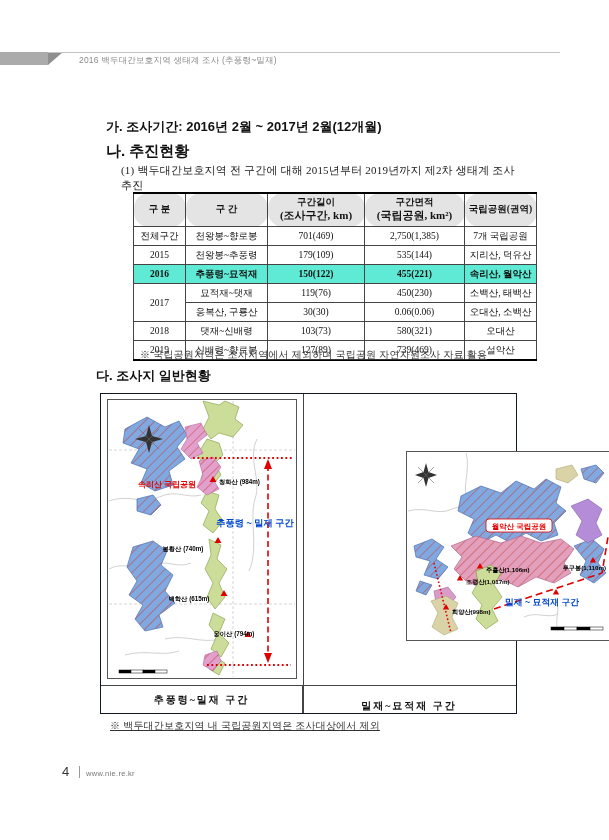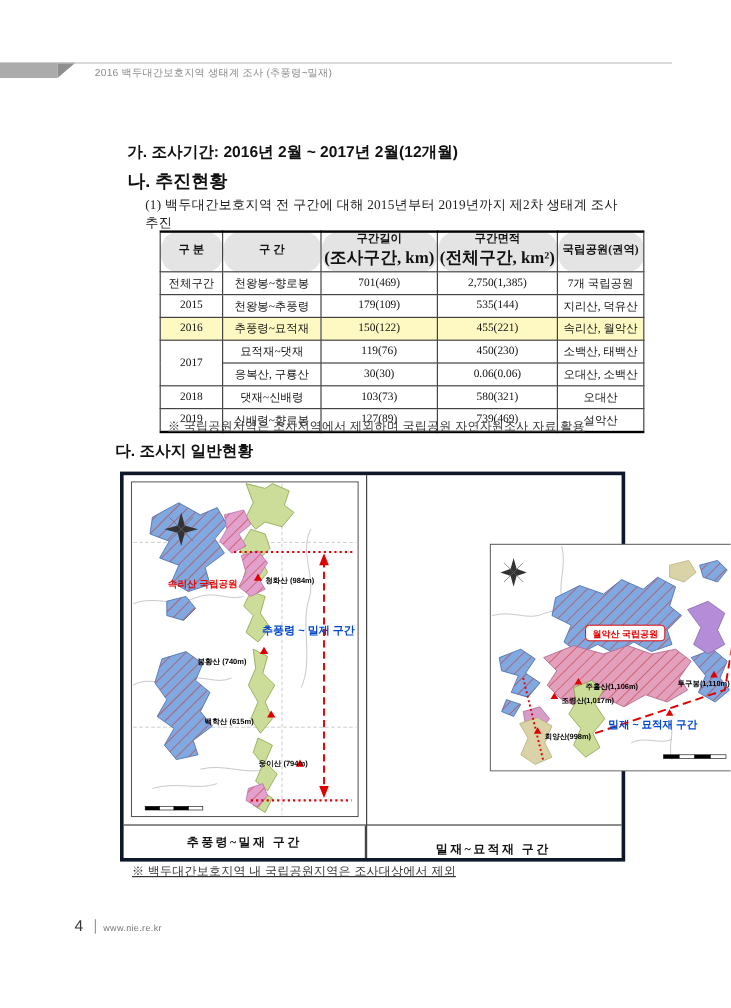--- a/index.html
+++ b/index.html
@@ -25,25 +25,25 @@
   .note.map{left:110px;top:719px;}
 
   
   table.survey{position:absolute;left:133px;top:192px;width:403px;border-collapse:collapse;
        table-layout:fixed;font-family:"Liberation Serif",serif;font-size:9.5px;color:#111;
        border-top:2px solid #000;border-bottom:2px solid #000;}
   table.survey th,table.survey td{border:1px solid #444;text-align:center;vertical-align:middle;
        padding:1px 1px;height:16px;overflow:hidden;white-space:nowrap;}
   table.survey thead th{background:#e4e4e4;font-family:Liberation Serif, serif;
        font-weight:bold;font-size:9.5px;height:30px;line-height:1.25;border-radius:15px;}
-  table.survey thead .sub{display:block;font-size:14px;font-weight:bold;}
-  tr.hl td{background:#fef9c3;font-weight:normal;}
-
-  
-  .maps-box{position:absolute;left:100px;top:393px;width:415px;height:319px;border:3px solid #0f172a;background:#fff;}
+  table.survey thead .sub{display:block;font-size:11px;font-weight:bold;}
+  tr.hl td{background:#5eead4;font-weight:bold;}
+
+  
+  .maps-box{position:absolute;left:100px;top:393px;width:415px;height:319px;border:1px solid #0f172a;background:#fff;}
   .maps-divider{position:absolute;left:202px;top:0;width:1px;height:100%;background:#444;}
   .caption-row{position:absolute;left:0;bottom:0;width:100%;height:27px;border-top:1px solid #444;display:flex;}
   .caption-cell{flex:0 0 auto;display:flex;align-items:center;justify-content:center;
        font-family:"Liberation Serif",serif;font-size:10px;font-weight:600;letter-spacing:2px;}
   .caption-cell.l{width:202px;border-right:1px solid #444;box-sizing:border-box;}
   .caption-cell.r{width:212px;margin-top:12px;}
   .map-svg{position:absolute;}
   .map-svg.l{left:6px;top:5px;}
   .map-svg.r{left:305px;top:57px;}
   svg text{font-family:"Liberation Sans",sans-serif;}
@@ -73,21 +73,21 @@
         <col style="width:82px">
         <col style="width:97px">
         <col style="width:100px">
         <col style="width:72px">
       </colgroup>
     <thead>
       <tr>
         <th><span>구 분</span></th>
         <th><span>구 간</span></th>
         <th><span>구간길이</span><span class="sub">(조사구간, km)</span></th>
-        <th><span>구간면적</span><span class="sub">(전체구간, km²)</span></th>
+        <th><span>구간면적</span><span class="sub">(국립공원, km²)</span></th>
         <th><span>국립공원(권역)</span></th>
       </tr>
     </thead>
     <tbody>
       <tr>
         <td>전체구간</td>
           <td>천왕봉~향로봉</td>
           <td>701(469)</td>
           <td>2,750(1,385)</td>
           <td>7개 국립공원</td>

